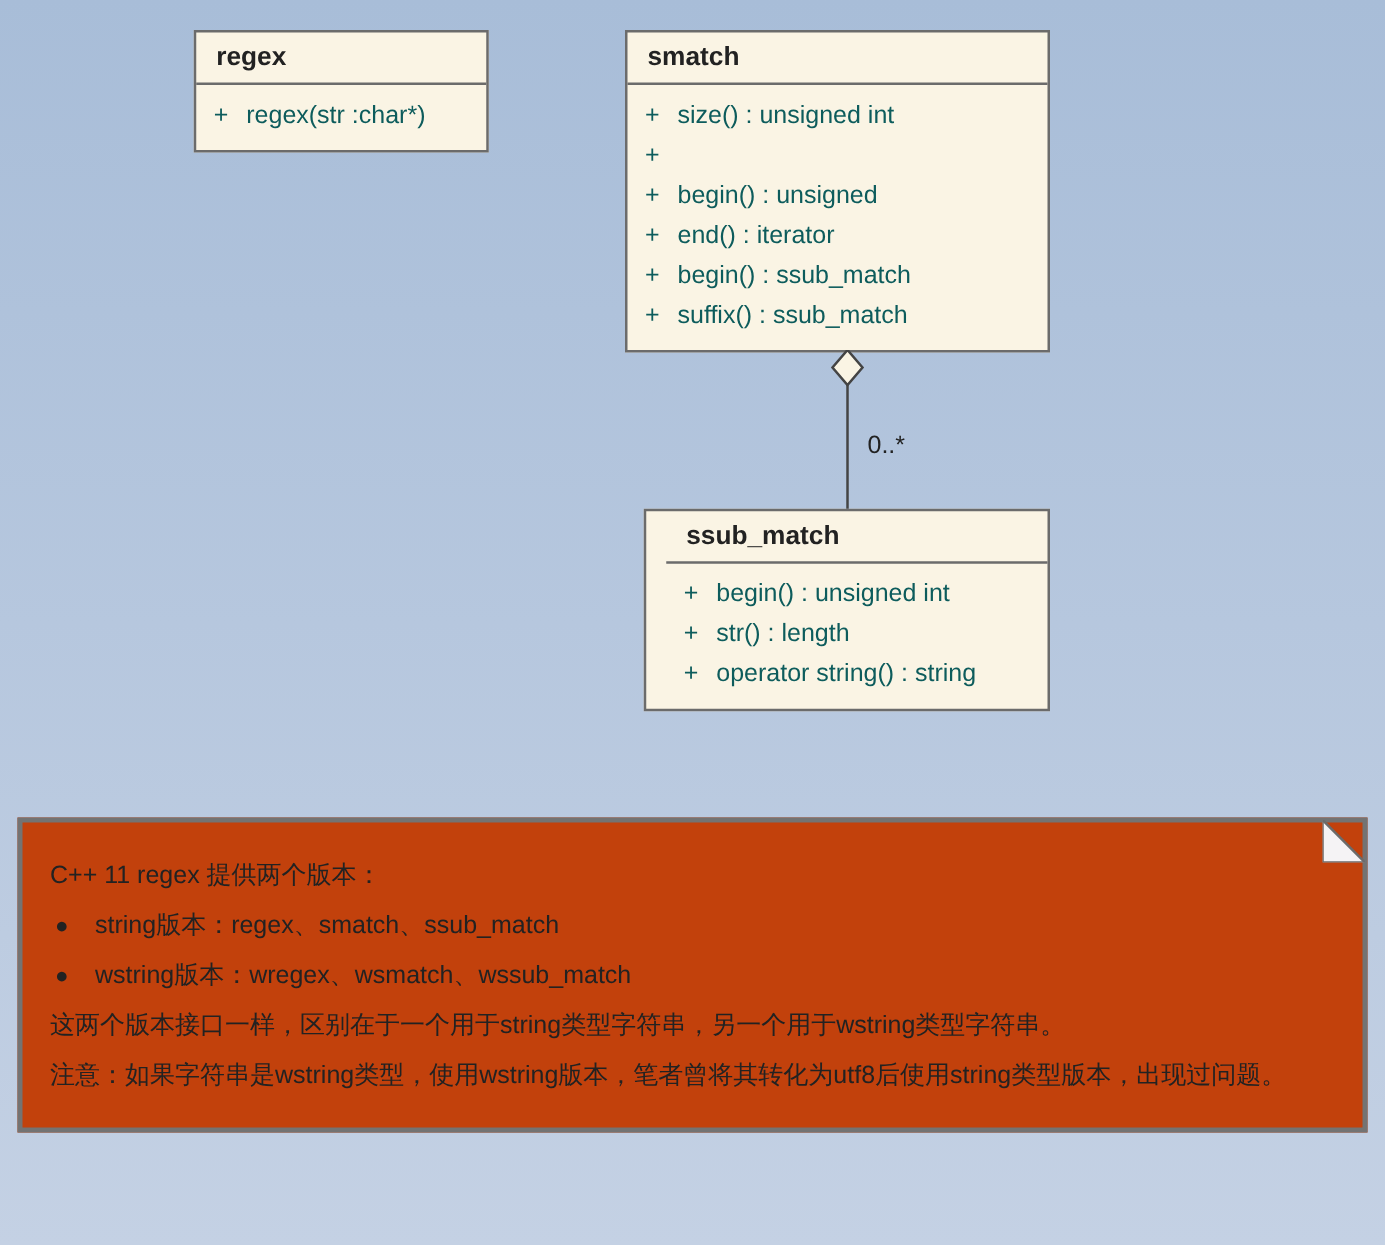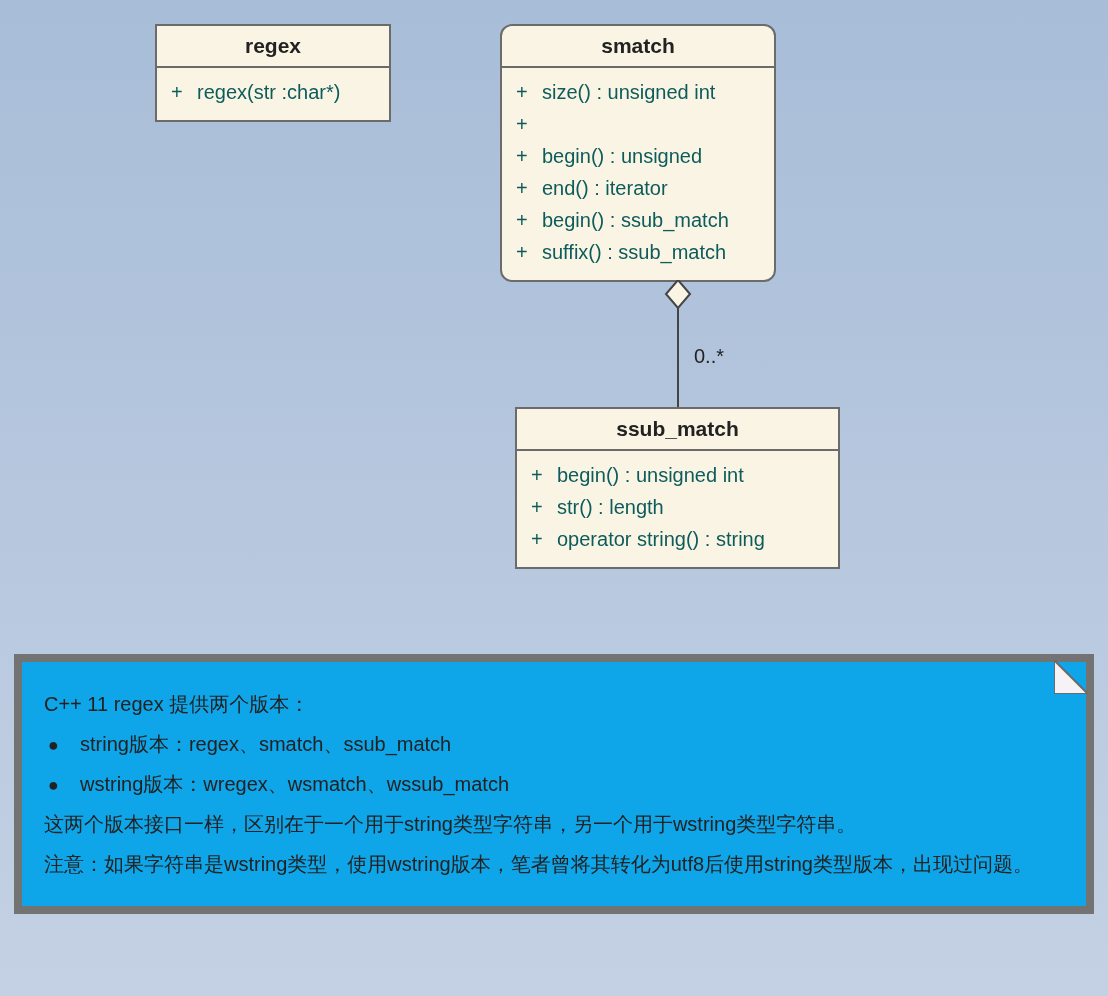--- a/index.html
+++ b/index.html
@@ -14,21 +14,20 @@
   }
   .uml-class {
     position: absolute;
     background: #faf4e4;
     border: 2px solid #6b6b6b;
     display: flex;
     flex-direction: column;
   }
   .uml-title {
     font-weight: bold;
-    text-align: center;
     padding: 8px 16px;
     border-bottom: 2px solid #6b6b6b;
     font-size: 21px;
     color: #222;
   }
   .uml-body {
     padding: 8px 14px 12px 14px;
   }
   .uml-member {
     color: #0d5c5c;
@@ -41,22 +40,22 @@
     display: inline-block;
     width: 26px;
     flex-shrink: 0;
   }
   .connector {
     position: absolute;
     pointer-events: none;
   }
   .note-box {
     position: absolute;
-    background: #0ea5e9;
-    border: 8px solid #737373;
+    background: #c2410c;
+    border: 4px solid #737373;
     padding: 22px 22px 22px 22px;
     font-size: 20px;
     line-height: 2.0;
     color: #222;
   }
   .note-corner {
     position: absolute;
     top: -2px;
     right: -2px;
     width: 34px;
@@ -85,21 +84,21 @@
 <div class="uml-class" style="left:155px; top:24px; width:236px;">
   <div class="uml-title">regex</div>
   <div class="uml-body">
     <div class="uml-member">
       <span class="vis">+</span>
       <span>regex(str :char*)</span>
     </div>
   </div>
 </div>
 
-<div class="uml-class" style="left:500px; top:24px; width:276px;border-radius:12px;">
+<div class="uml-class" style="left:500px; top:24px; width:340px;">
   <div class="uml-title">smatch</div>
   <div class="uml-body">
     <div class="uml-member">
       <span class="vis">+</span>
       <span>size() : unsigned int</span>
     </div>
     <div class="uml-member">
       <span class="vis">+</span>
     </div>
     <div class="uml-member">
@@ -114,21 +113,21 @@
       <span class="vis">+</span>
       <span>begin() : ssub_match</span>
     </div>
     <div class="uml-member">
       <span class="vis">+</span>
       <span>suffix() : ssub_match</span>
     </div>
   </div>
 </div>
 
-<div class="uml-class" style="left:515px; top:407px; width:325px;">
+<div class="uml-class" style="left:515px; top:407px; width:325px;padding-left:16px;">
   <div class="uml-title">ssub_match</div>
   <div class="uml-body">
     <div class="uml-member">
       <span class="vis">+</span>
       <span>begin() : unsigned int</span>
     </div>
     <div class="uml-member">
       <span class="vis">+</span>
       <span>str() : length</span>
     </div>

